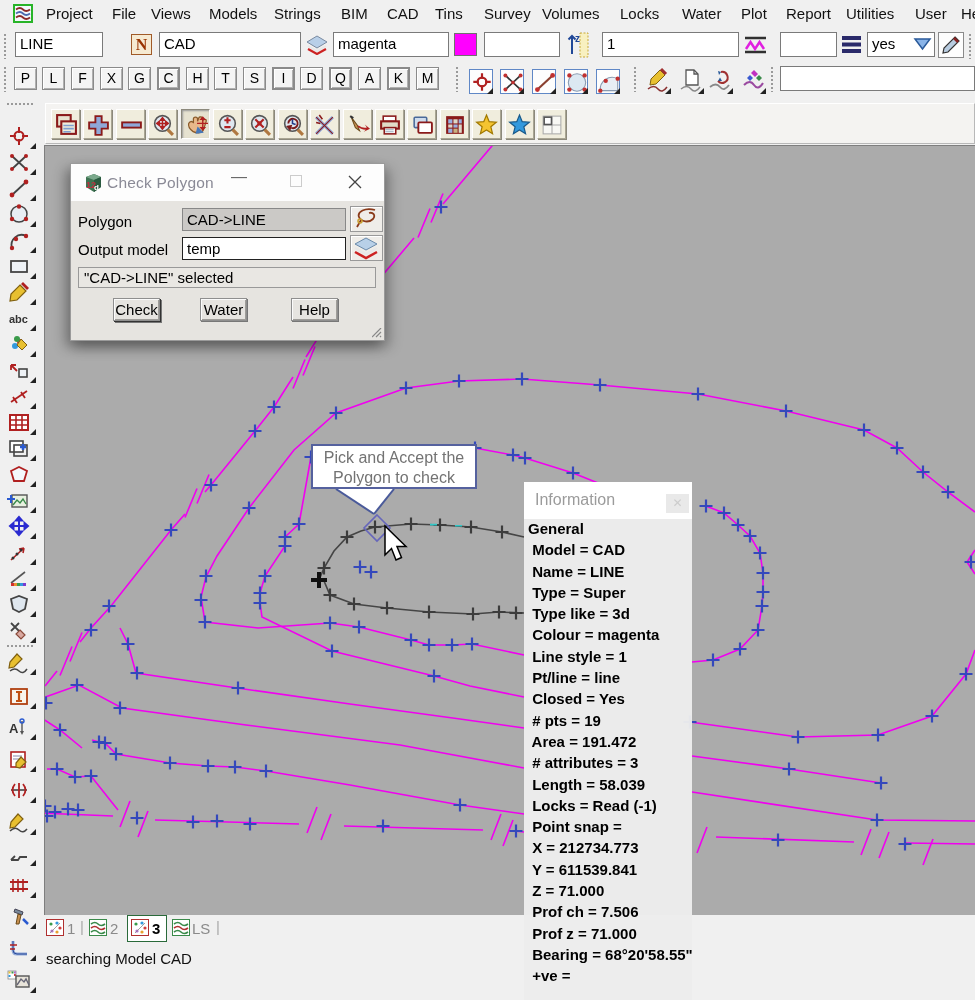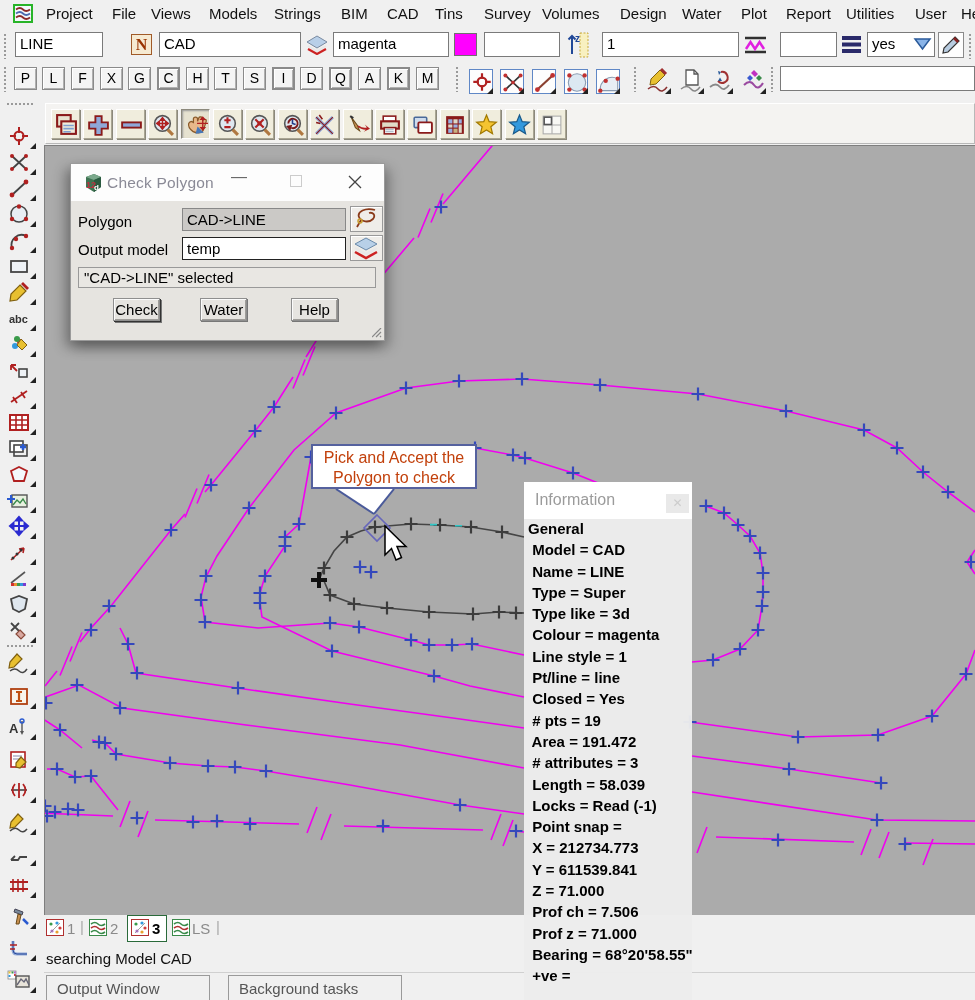--- a/index.html
+++ b/index.html
@@ -46,21 +46,21 @@
 #dlg { position:absolute; left:70px; top:163px; width:315px; height:178px; background:#e6e4e0;
   border:1px solid #9a9a9a; box-shadow:-5px 6px 12px rgba(0,0,0,.3), 5px 6px 12px rgba(0,0,0,.25); }
 #dlg .title { position:absolute; left:0; top:0; width:100%; height:37px; background:#fdfdfd; }
 #dlg .tname { position:absolute; left:36px; top:10px; font-size:15.5px; color:#8a8a96; letter-spacing:0.2px; }
 #dlg label { position:absolute; font-size:15px; color:#000; }
 .dbtn { position:absolute; width:47px; height:23px; background:#e6e4e0; font-size:15px; text-align:center;
   padding-top:2px; border:1px solid #8f8f8f; box-shadow:inset 1px 1px 0 #fbfbfb, inset -1px -1px 0 #9f9d99, 1px 1px 0 #777; }
 
 
 #tip { position:absolute; left:311px; top:444px; width:166px; height:45px; background:#fff;
-  border:2px solid #55619e; font-size:16px; color:#c2410c; text-align:center; line-height:20px; padding-top:2px;}
+  border:2px solid #55619e; font-size:16px; color:#737373; text-align:center; line-height:20px; padding-top:2px;}
 
 
 #info { position:absolute; left:524px; top:482px; width:168px; height:518px; background:rgba(236,236,236,.97); z-index:50; }
 #info .ttl { position:absolute; left:0; top:0; width:100%; height:37px; background:#fff; }
 #info .ititle { position:absolute; left:11px; top:9px; font-size:16px; color:#9b9b9b; }
 #info .lines { position:absolute; left:4px; top:36px; font-size:15px; color:#000; line-height:21.3px; white-space:pre;font-weight:bold; }
 
 
 #tabbar { position:absolute; left:44px; top:915px; width:931px; height:27px; background:#f0f0f0; font-size:15px; color:#8a8a8a; }
 #status { position:absolute; left:44px; top:942px; width:931px; height:30px; background:#f0f0f0; }
@@ -81,21 +81,21 @@
   <span class="mi" style="left:46px">Project</span>
   <span class="mi" style="left:112px">File</span>
   <span class="mi" style="left:151px">Views</span>
   <span class="mi" style="left:209px">Models</span>
   <span class="mi" style="left:274px">Strings</span>
   <span class="mi" style="left:341px">BIM</span>
   <span class="mi" style="left:387px">CAD</span>
   <span class="mi" style="left:435px">Tins</span>
   <span class="mi" style="left:484px">Survey</span>
   <span class="mi" style="left:542px">Volumes</span>
-  <span class="mi" style="left:620px">Design</span>
+  <span class="mi" style="left:620px">Locks</span>
   <span class="mi" style="left:682px">Water</span>
   <span class="mi" style="left:741px">Plot</span>
   <span class="mi" style="left:786px">Report</span>
   <span class="mi" style="left:846px">Utilities</span>
   <span class="mi" style="left:915px">User</span>
   <span class="mi" style="left:961px">He</span>
 </div>
 
 <div class="abs" style="left:0;top:29px;width:975px;height:33px;background:#f0f0f0">
   <div class="grip" style="left:3px;top:4px;height:26px"></div>
@@ -883,18 +883,14 @@
         <path d="M2 5 q4 -3 7 0 t7 0" fill="none" stroke="#3a8a4a" stroke-width="1.6"></path>
         <path d="M2 9 q4 -3 7 0 t7 0" fill="none" stroke="#b03030" stroke-width="1.6"></path>
         <path d="M2 13 q4 -3 7 0 t7 0" fill="none" stroke="#3a8a4a" stroke-width="1.6"></path>
       </svg>
 <span class="abs" style="left:148px;top:5px">LS</span>
 <span class="abs" style="left:172px;top:3px;color:#aaa">|</span>
 </div>
 <div id="status">
   <span class="abs" style="left:2px;top:8px;font-size:15px;color:#111">searching Model CAD</span>
 </div>
-<div id="docks">
-  <div class="dock" style="left:2px;width:164px">Output Window</div>
-  <div class="dock" style="left:184px;width:174px">Background tasks</div>
-</div>
 
 </div>
 
 </body></html>

